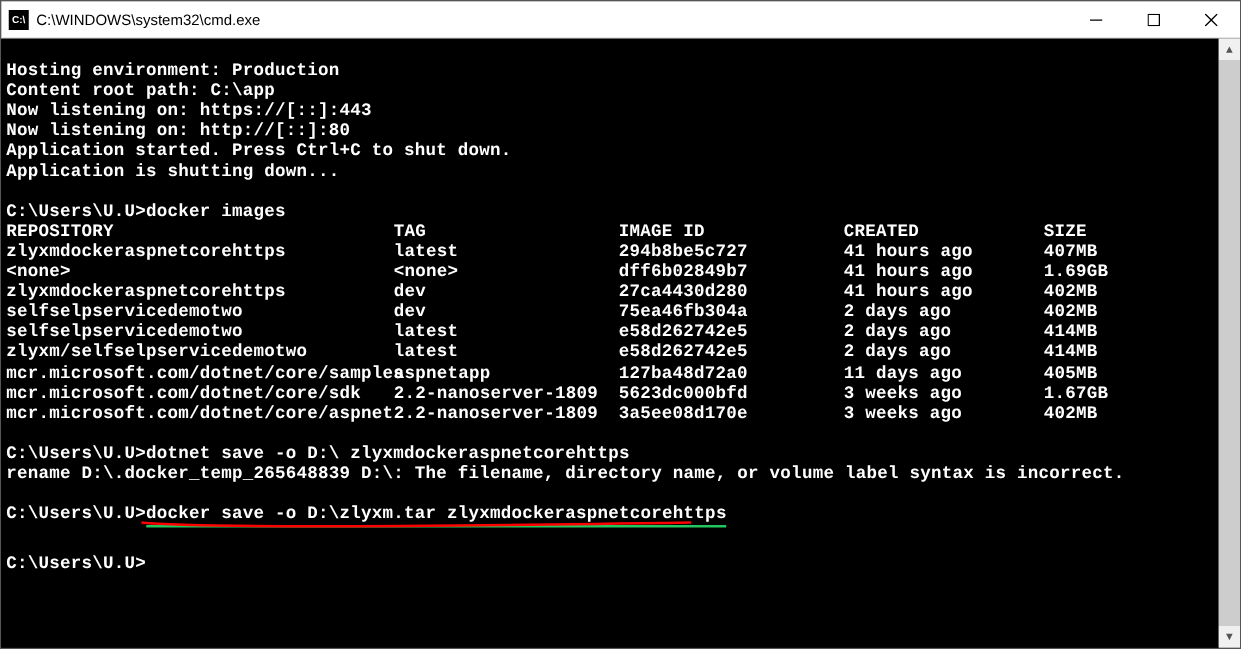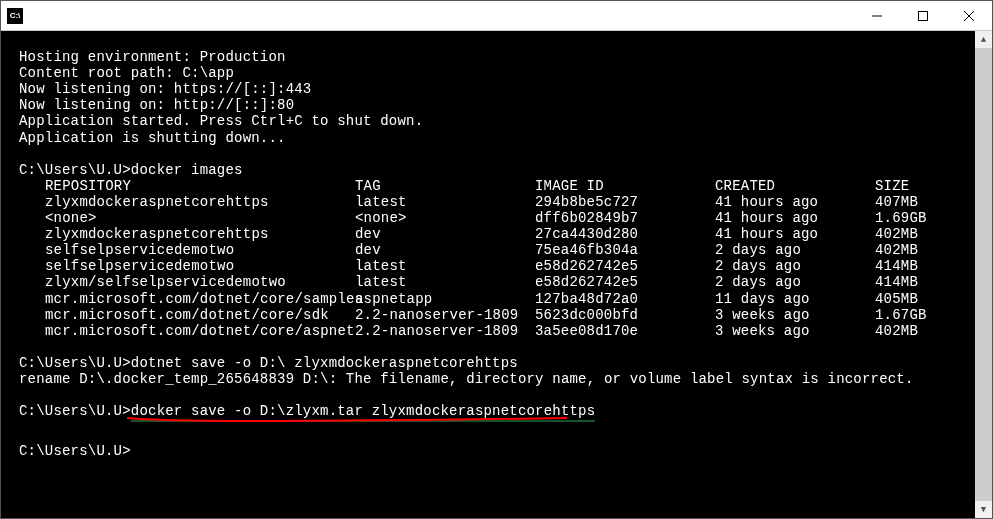--- a/index.html
+++ b/index.html
@@ -54,26 +54,27 @@
   .title-btn svg { stroke: #000; stroke-width: 1; fill: none; }
   .terminal-area {
     flex: 1;
     display: flex;
     background: #000;
   }
   .terminal {
     flex: 1;
     background: #000;
     color: #fff;
-    padding: 2px 18px;
+    padding: 2px 4px;
     white-space: pre;
     overflow: hidden;
     line-height: 1.15;
     font-size: 14px;
     letter-spacing: 0.2px;
+    font-weight: bold;
   }
   .scrollbar {
     width: 17px;
     background: #f0f0f0;
     display: flex;
     flex-direction: column;
   }
   .scroll-arrow {
     height: 17px;
     background: #f0f0f0;
@@ -82,45 +83,46 @@
     justify-content: center;
     font-size: 9px;
     color: #555;
   }
   .scroll-track { flex: 1; background: #f0f0f0; }
   .scroll-thumb {
     width: 100%;
     height: 100%;
     background: #cdcdcd;
   }
-  .table-row { display: flex; margin-left: 26px; }
+  .table-row { display: flex; }
   .col-repo { width: 310px; }
   .col-tag  { width: 180px; }
   .col-img  { width: 180px; }
   .col-crt  { width: 160px; }
   .col-size { flex: 1; }
   .underline-red {
-    border-bottom: 2px solid #14532d;
+    border-bottom: 2px solid #22c55e;
     padding-bottom: 1px;
   }
   .red-swoop {
     height: 8px;
     margin-left: 108px;
     width: 440px;
     position: relative;
   }
   .red-swoop svg { position: absolute; top: -3px; left: 0; }
 </style>
 </head>
 <body>
 
 <div class="window">
 
   <div class="titlebar">
     <span class="title-icon">C:\</span>
+    <span class="title-text">C:\WINDOWS\system32\cmd.exe</span>
     <span class="title-spacer"></span>
     <div class="title-controls">
       <div class="title-btn">
         <svg width="10" height="10">
             <line x1="0" y1="5" x2="10" y2="5"></line>
           </svg>
       </div>
       <div class="title-btn">
         <svg width="10" height="10">
             <rect x="0.5" y="0.5" width="9" height="9"></rect>

